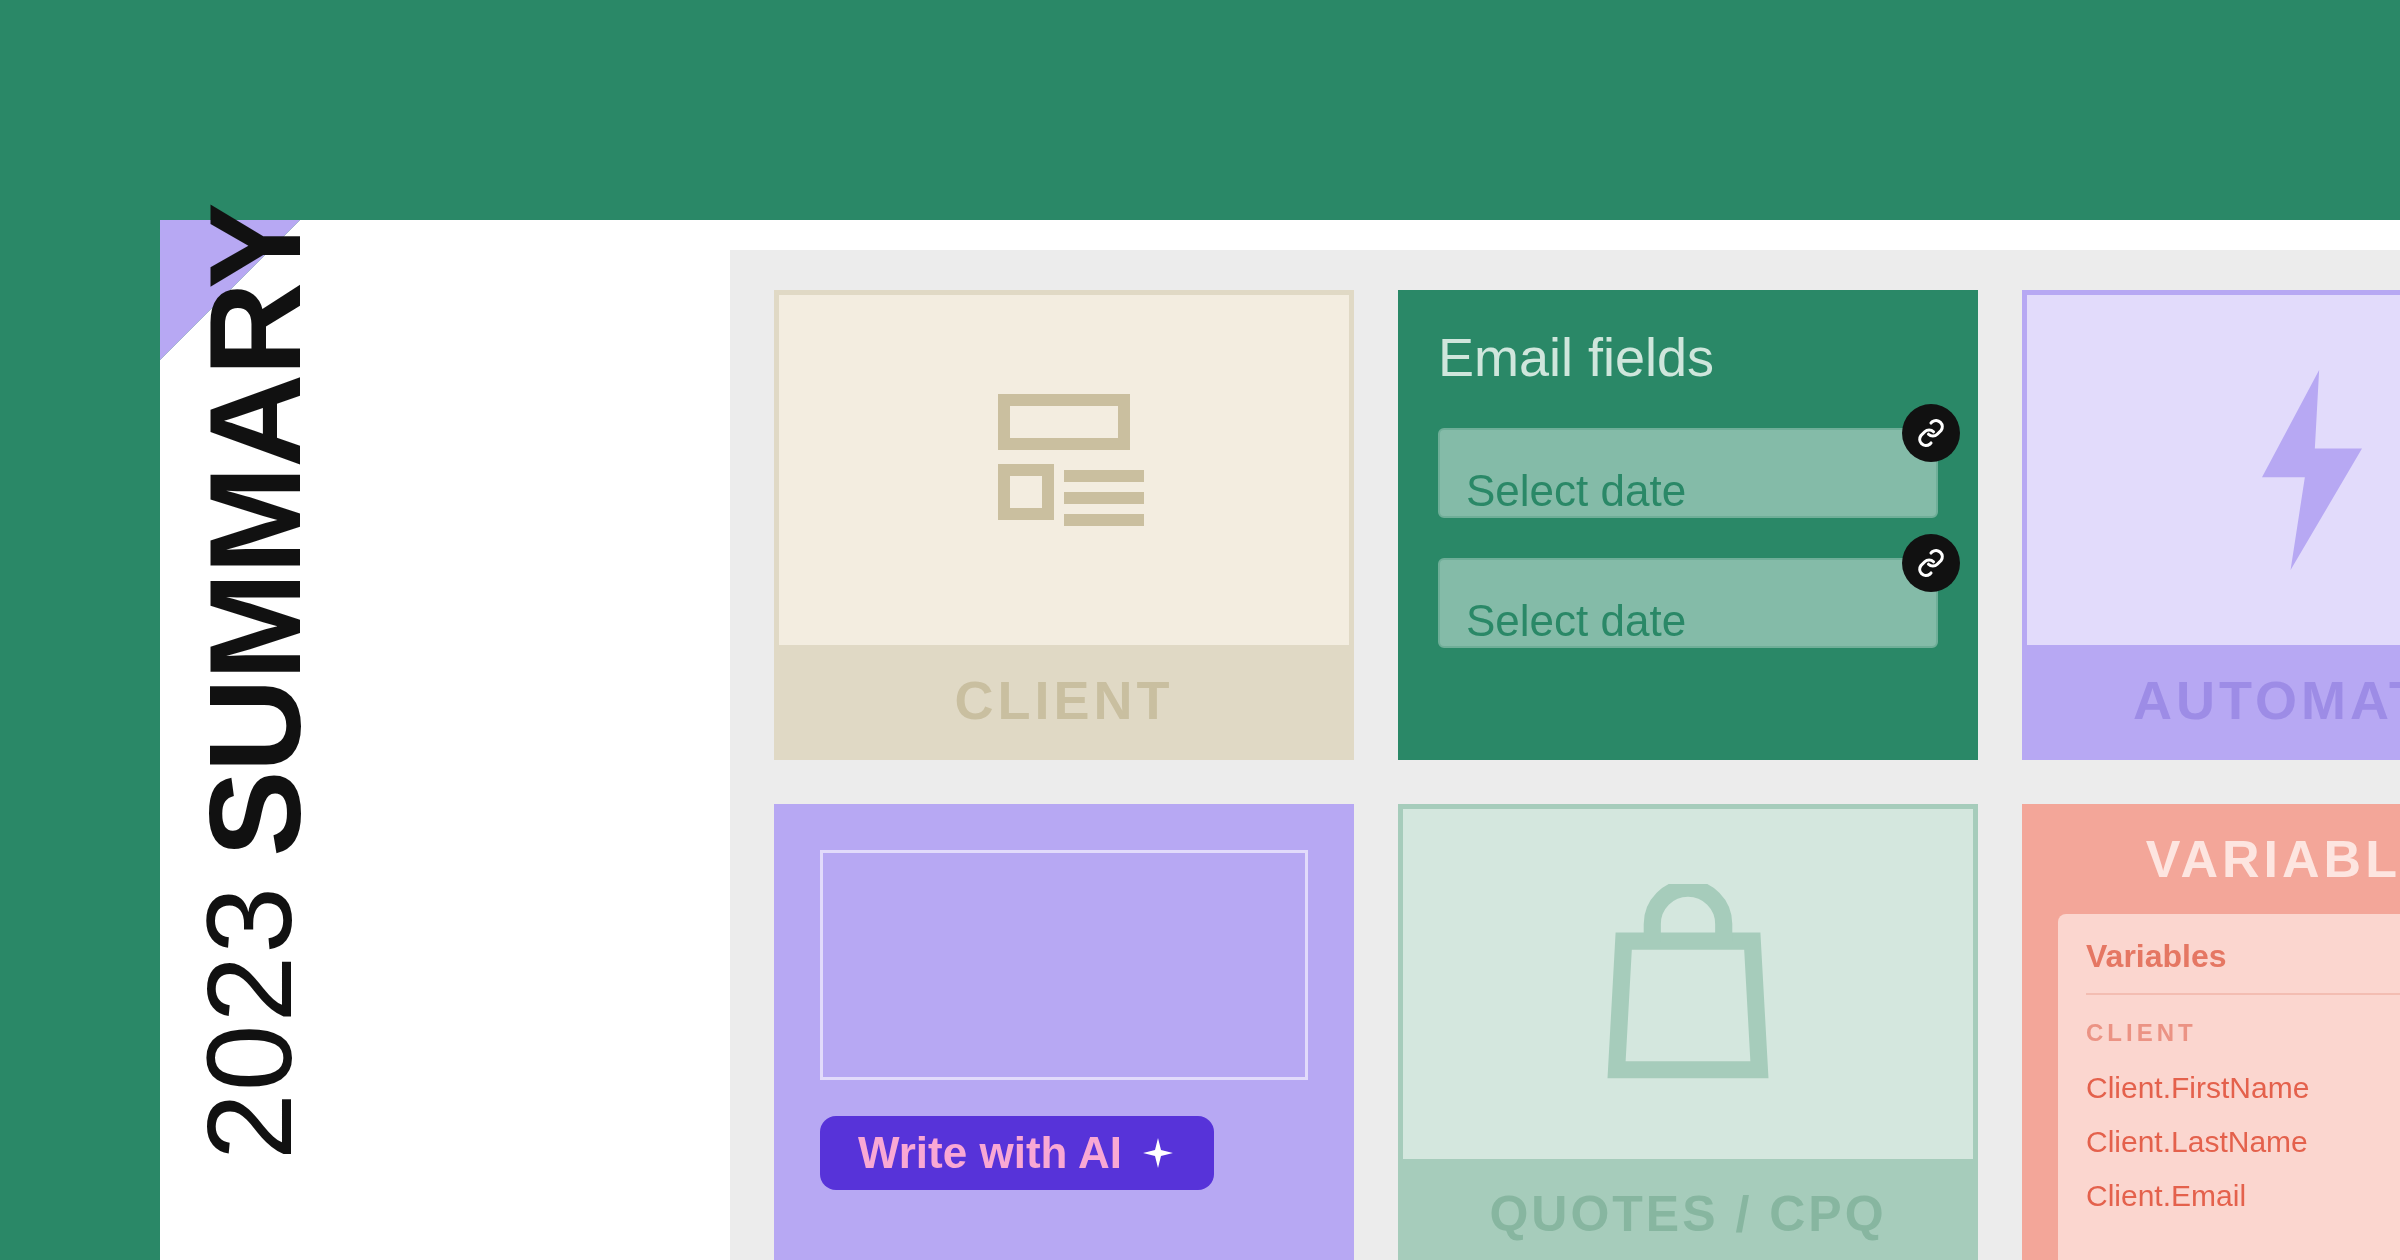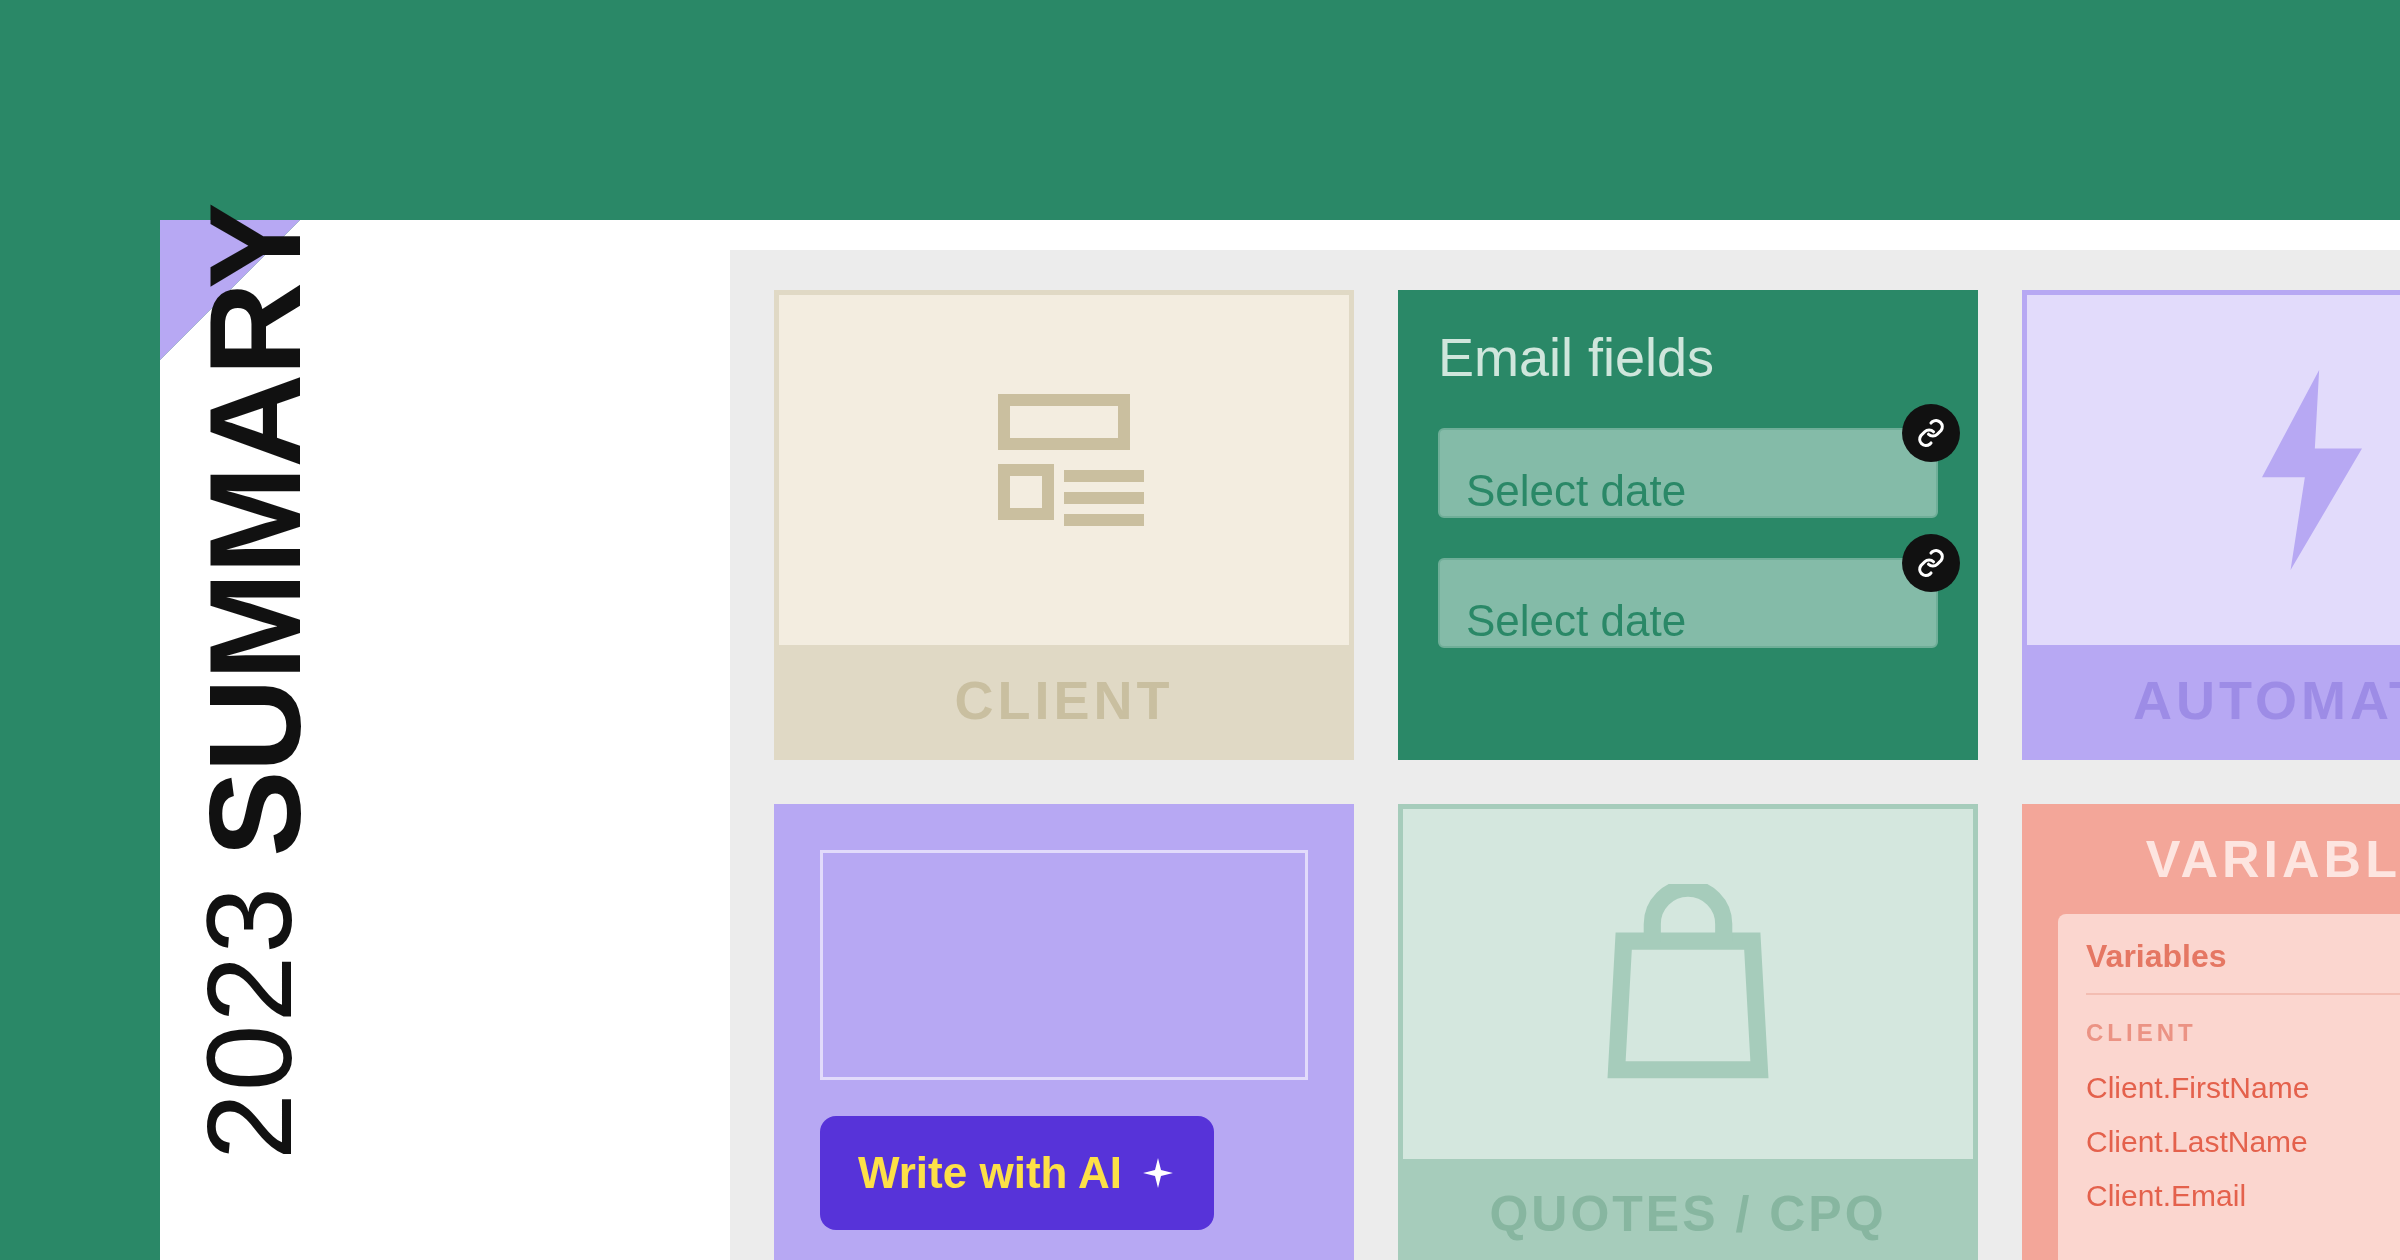--- a/index.html
+++ b/index.html
@@ -23,21 +23,21 @@
 .field-wrap{position:relative;margin-bottom:40px}
 .field{width:100%;height:90px;background:#84bba8;border:2px solid #6fae98;border-radius:6px;padding:0 26px;display:flex;align-items:flex-end;color:#2a8867;font-size:44px}
 .link-badge{position:absolute;right:-22px;top:-24px;width:58px;height:58px;border-radius:50%;background:#111;display:flex;align-items:center;justify-content:center}
 
 .card-auto{background:#b7a8f3;border:5px solid #b7a8f3;display:flex;flex-direction:column}
 .auto-art{flex:1;background:#e2dbfb;display:flex;align-items:center;justify-content:center}
 .auto-label{height:110px;display:flex;align-items:center;justify-content:center;font-size:54px;font-weight:800;letter-spacing:4px;color:#9d8ce6}
 
 .card-ai{background:#b7a8f3;padding:46px}
 .ai-box{width:100%;height:230px;border:3px solid #e2dbfb;margin-bottom:36px}
-.ai-btn{display:inline-flex;align-items:center;gap:18px;background:#5733d9;color:#fde047;font-size:44px;font-weight:600;padding:32px 38px;border-radius:16px;cursor:pointer}
+.ai-btn{display:inline-flex;align-items:center;gap:18px;background:#5733d9;color:#f9a8d4;font-size:44px;font-weight:600;padding:12px 38px;border-radius:16px;cursor:pointer}
 
 .card-quotes{background:#a6ccbb;border:5px solid #a6ccbb;display:flex;flex-direction:column}
 .quotes-art{flex:1;background:#d4e7de;display:flex;align-items:center;justify-content:center}
 .quotes-label{height:110px;display:flex;align-items:center;justify-content:center;font-size:50px;font-weight:800;letter-spacing:3px;color:#87b6a0}
 
 .card-vars{background:#f3a699;display:flex;flex-direction:column}
 .vars-title{height:110px;display:flex;align-items:center;justify-content:center;font-size:52px;font-weight:800;letter-spacing:4px;color:#fde5e0}
 .vars-panel{flex:1;margin:0 36px;background:#fbd6cf;border-radius:8px 8px 0 0;padding:24px 28px}
 .vars-panel-head{font-size:32px;font-weight:700;color:#e57763;padding-bottom:18px;border-bottom:2px solid #f3bdb2}
 .vars-section{font-size:24px;font-weight:700;letter-spacing:4px;color:#eb9384;padding:24px 0 14px}

